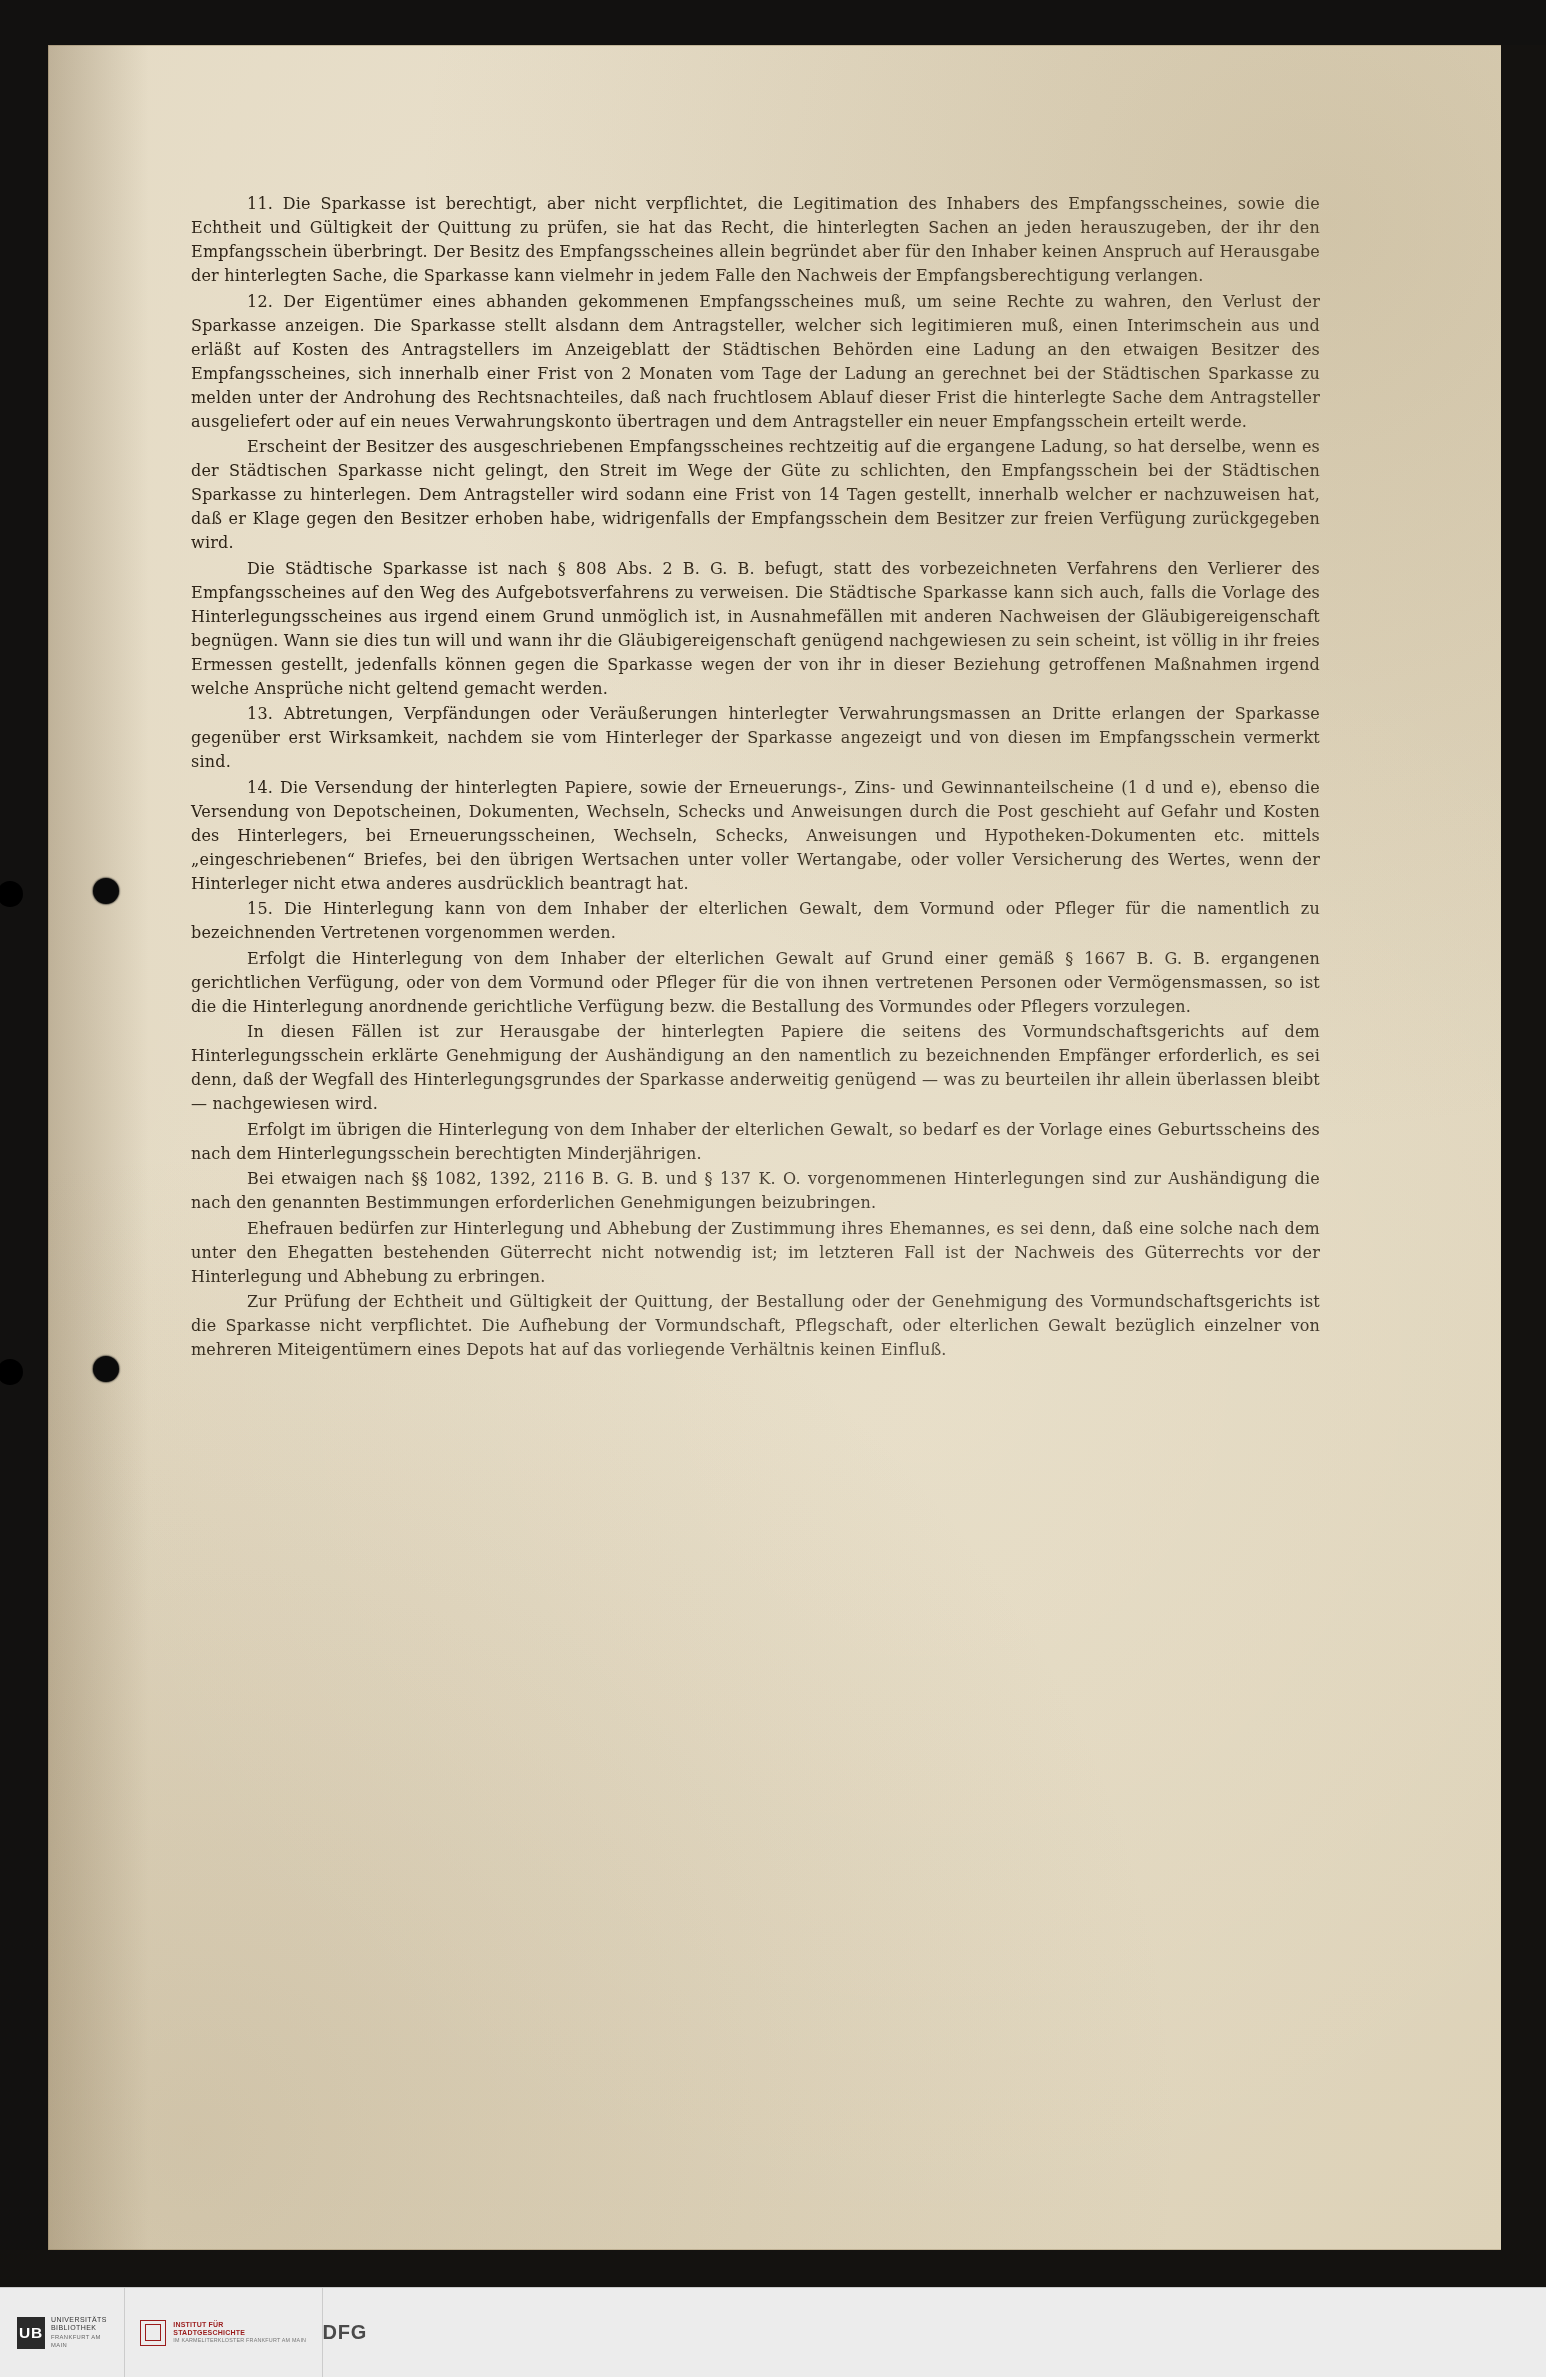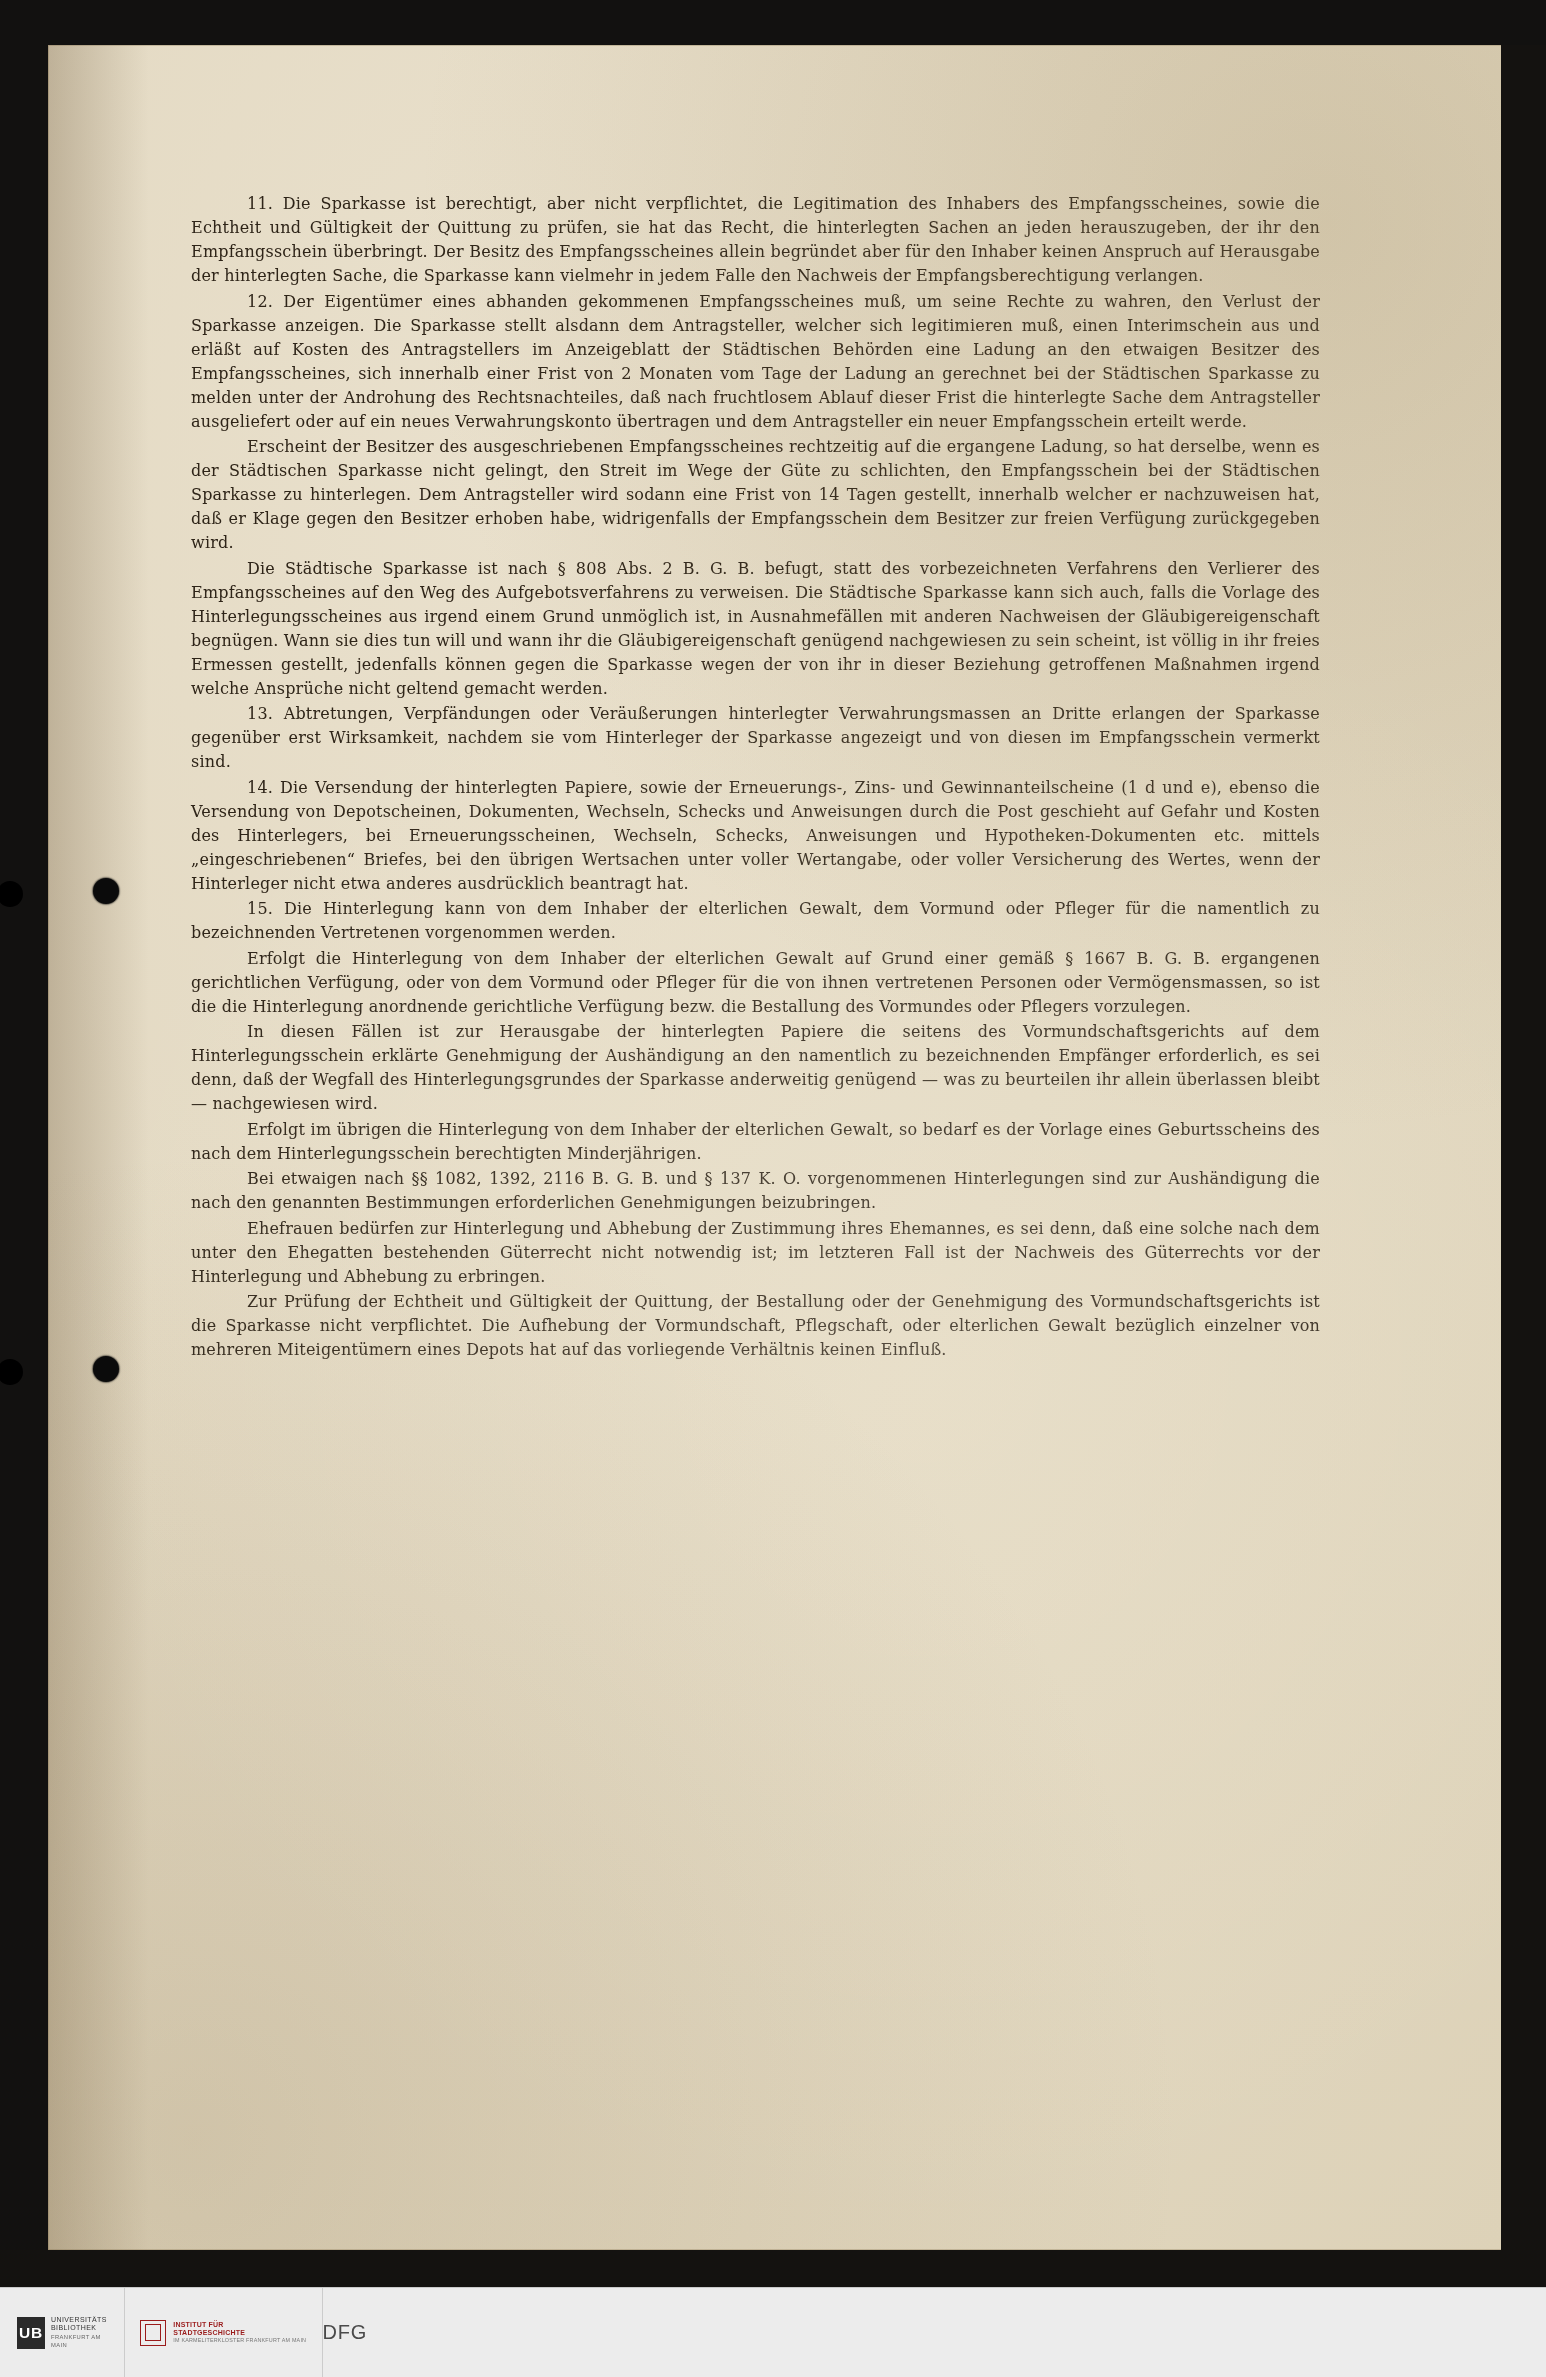--- a/index.html
+++ b/index.html
@@ -184,21 +184,21 @@
   #repo-name {
     font-family: "Liberation Sans", sans-serif;
     font-size: 12.4px;
     color: #3c3c3c;
     padding-left: 20px;
     flex: 1;
   }
   #dfg-logo {
     font-family: "Liberation Sans", sans-serif;
     font-size: 20px;
-    font-weight: normal;
+    font-weight: bold;
     color: #4a4a4a;
     letter-spacing: 0.8px;
     padding-right: 31px;
   }
 </style>
 </head>
 <body>
 
 <div id="scan">
 

